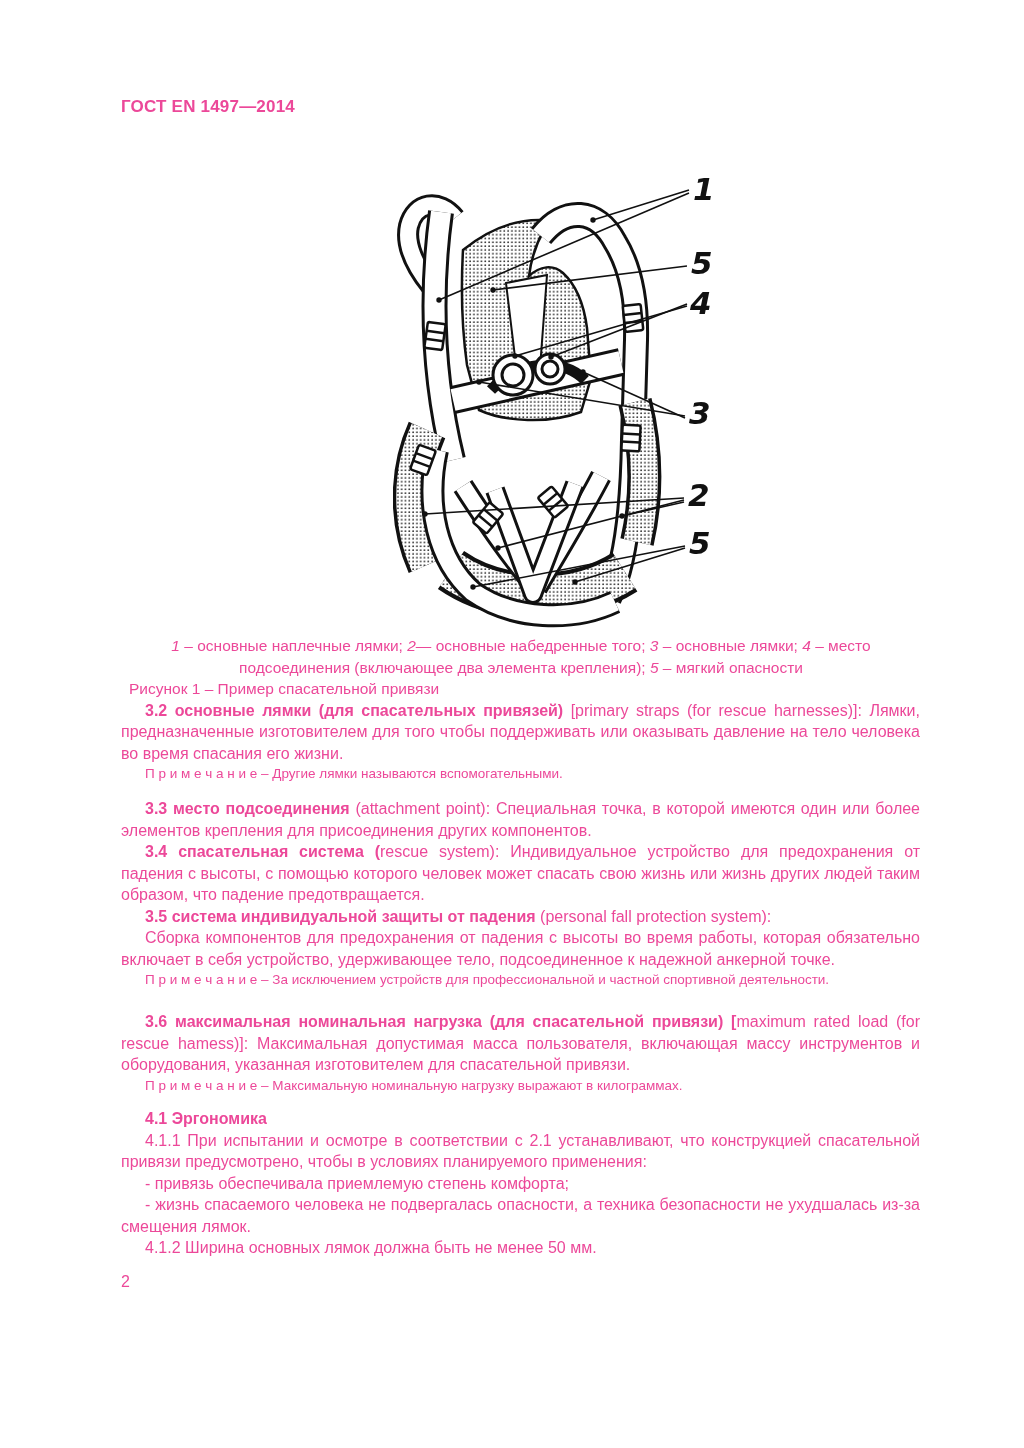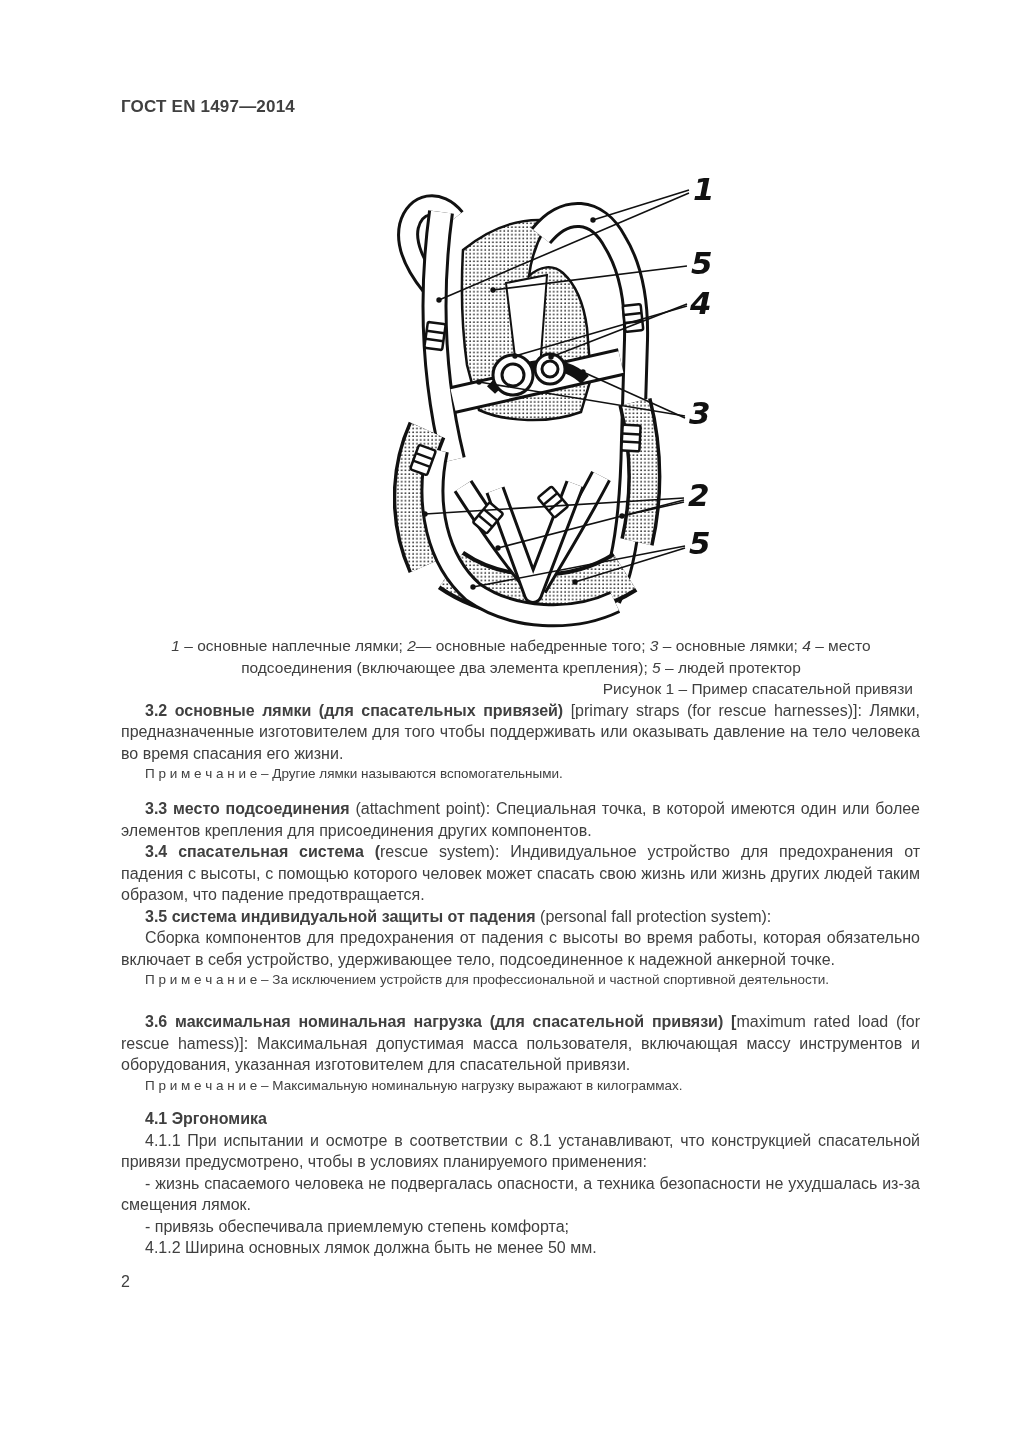--- a/index.html
+++ b/index.html
@@ -2,30 +2,30 @@
 <html><head>
 <meta charset="utf-8">
 <style>
   html,body{margin:0;padding:0;background:#e8e8e8;}
   .page{
     position:relative;
     width:1024px;height:1448px;
     background:#ffffff;
     margin:0 auto;
     font-family:"Liberation Sans","DejaVu Sans",sans-serif;
-    color:#404040;
+    color:#ec4899;
     box-sizing:border-box;
     padding:97px 104px 0 121px;
     overflow:hidden;
   }
   .hdr{font-weight:bold;font-size:17px;line-height:20px;letter-spacing:.2px;}
   .figwrap{width:330px;height:480px;margin:33px 0 0 272px;}
   .figcap{width:784px;margin:5px 0 0 8px;text-align:center;font-size:15.5px;line-height:21.5px;}
   .figcap .i{font-style:italic;}
-  .cap-title{width:784px;margin:0 0 0 8px;text-align:right;font-size:15.5px;line-height:21.5px;}
+  .cap-title{width:784px;margin:0 0 0 8px;text-align:left;font-size:15.5px;line-height:21.5px;}
   .para{font-size:16px;line-height:21.5px;text-align:justify;text-indent:24px;}
   .note{font-size:13.5px;line-height:19px;text-align:justify;text-indent:24px;}
   .b{font-weight:bold;}
   .i{font-style:italic;}
   .mt15{margin-top:15px;}
   .mt8{margin-top:22px;}
   .mt7{margin-top:0;}
   .h4{font-size:18.5px;font-weight:bold;line-height:26px;text-indent:24px;margin-top:17px;}
   .h41{font-size:16px;font-weight:bold;line-height:22px;text-indent:24px;margin-top:13px;}
   .pagenum{font-size:16px;line-height:20px;margin-top:13px;}
@@ -166,36 +166,36 @@
 
       <text class="num" x="300" y="50">1</text>
       <text class="num" x="298" y="124">5</text>
       <text class="num" x="297" y="164">4</text>
       <text class="num" x="296" y="274">3</text>
       <text class="num" x="295" y="356">2</text>
       <text class="num" x="296" y="404">5</text>
     </svg>
   </div>
 
-  <div class="figcap"><span class="i">1</span><span> – основные наплечные лямки; </span><span class="i">2</span><span>— основные набедренные того; </span><span class="i">3</span><span> – основные лямки; </span><span class="i">4</span><span> – место подсоединения (включающее два элемента крепления); </span><span class="i">5</span><span> – людей протектор</span></div>
+  <div class="figcap"><span class="i">1</span><span> – основные наплечные лямки; </span><span class="i">2</span><span>— основные набедренные того; </span><span class="i">3</span><span> – основные лямки; </span><span class="i">4</span><span> – место подсоединения (включающее два элемента крепления); </span><span class="i">5</span><span> – мягкий опасности</span></div>
   <div class="cap-title">Рисунок 1 – Пример спасательной привязи</div>
 
   <div class="para mt7"><span class="b">3.2 основные лямки (для спасательных привязей) </span><span>[primary straps (for rescue harnesses)]: Лямки, предназначенные изготовителем для того чтобы поддерживать или оказывать давление на тело человека во время спасания его жизни.</span></div>
   <div class="note"><span>П р и м е ч а н и е  – Другие лямки называются вспомогательными.</span></div>
 
   <div class="para mt15"><span class="b">3.3 место подсоединения </span><span>(attachment point): Специальная точка, в которой имеются один или более элементов крепления для присоединения других компонентов.</span></div>
   <div class="para"><span class="b">3.4 спасательная система (</span><span>rescue system): Индивидуальное устройство для предохранения от падения с высоты, с помощью которого человек может спасать свою жизнь или жизнь других людей таким образом, что падение предотвращается.</span></div>
   <div class="para"><span class="b">3.5 система индивидуальной защиты от падения </span><span>(personal fall protection system):</span></div>
   <div class="para"><span>Сборка компонентов для предохранения от падения с высоты во время работы, которая обязательно включает в себя устройство, удерживающее тело, подсоединенное к надежной анкерной точке.</span></div>
   <div class="note"><span>П р и м е ч а н и е  – За исключением устройств для профессиональной и частной спортивной деятельности.</span></div>
 
   <div class="para mt8"><span class="b">3.6 максимальная номинальная нагрузка (для спасательной привязи) [</span><span>maximum rated load (for rescue hamess)]: Максимальная допустимая масса пользователя, включающая массу инструментов и оборудования, указанная изготовителем для спасательной привязи.</span></div>
   <div class="note"><span>П р и м е ч а н и е  – Максимальную номинальную нагрузку выражают в килограммах.</span></div>
 
   <div class="h41">4.1 Эргономика</div>
-  <div class="para"><span>4.1.1 При испытании и осмотре в соответствии с 8.1 устанавливают, что конструкцией спасательной привязи предусмотрено, чтобы в условиях планируемого применения:</span></div>
+  <div class="para"><span>4.1.1 При испытании и осмотре в соответствии с 2.1 устанавливают, что конструкцией спасательной привязи предусмотрено, чтобы в условиях планируемого применения:</span></div>
+  <div class="para">- привязь обеспечивала приемлемую степень комфорта;</div>
   <div class="para">- жизнь спасаемого человека не подвергалась опасности, а техника безопасности не ухудшалась из-за смещения лямок.</div>
-  <div class="para">- привязь обеспечивала приемлемую степень комфорта;</div>
   <div class="para">4.1.2 Ширина основных лямок должна быть не менее 50 мм.</div>
 
   <div class="pagenum">2</div>
 
 </div>
 
 </body></html>

